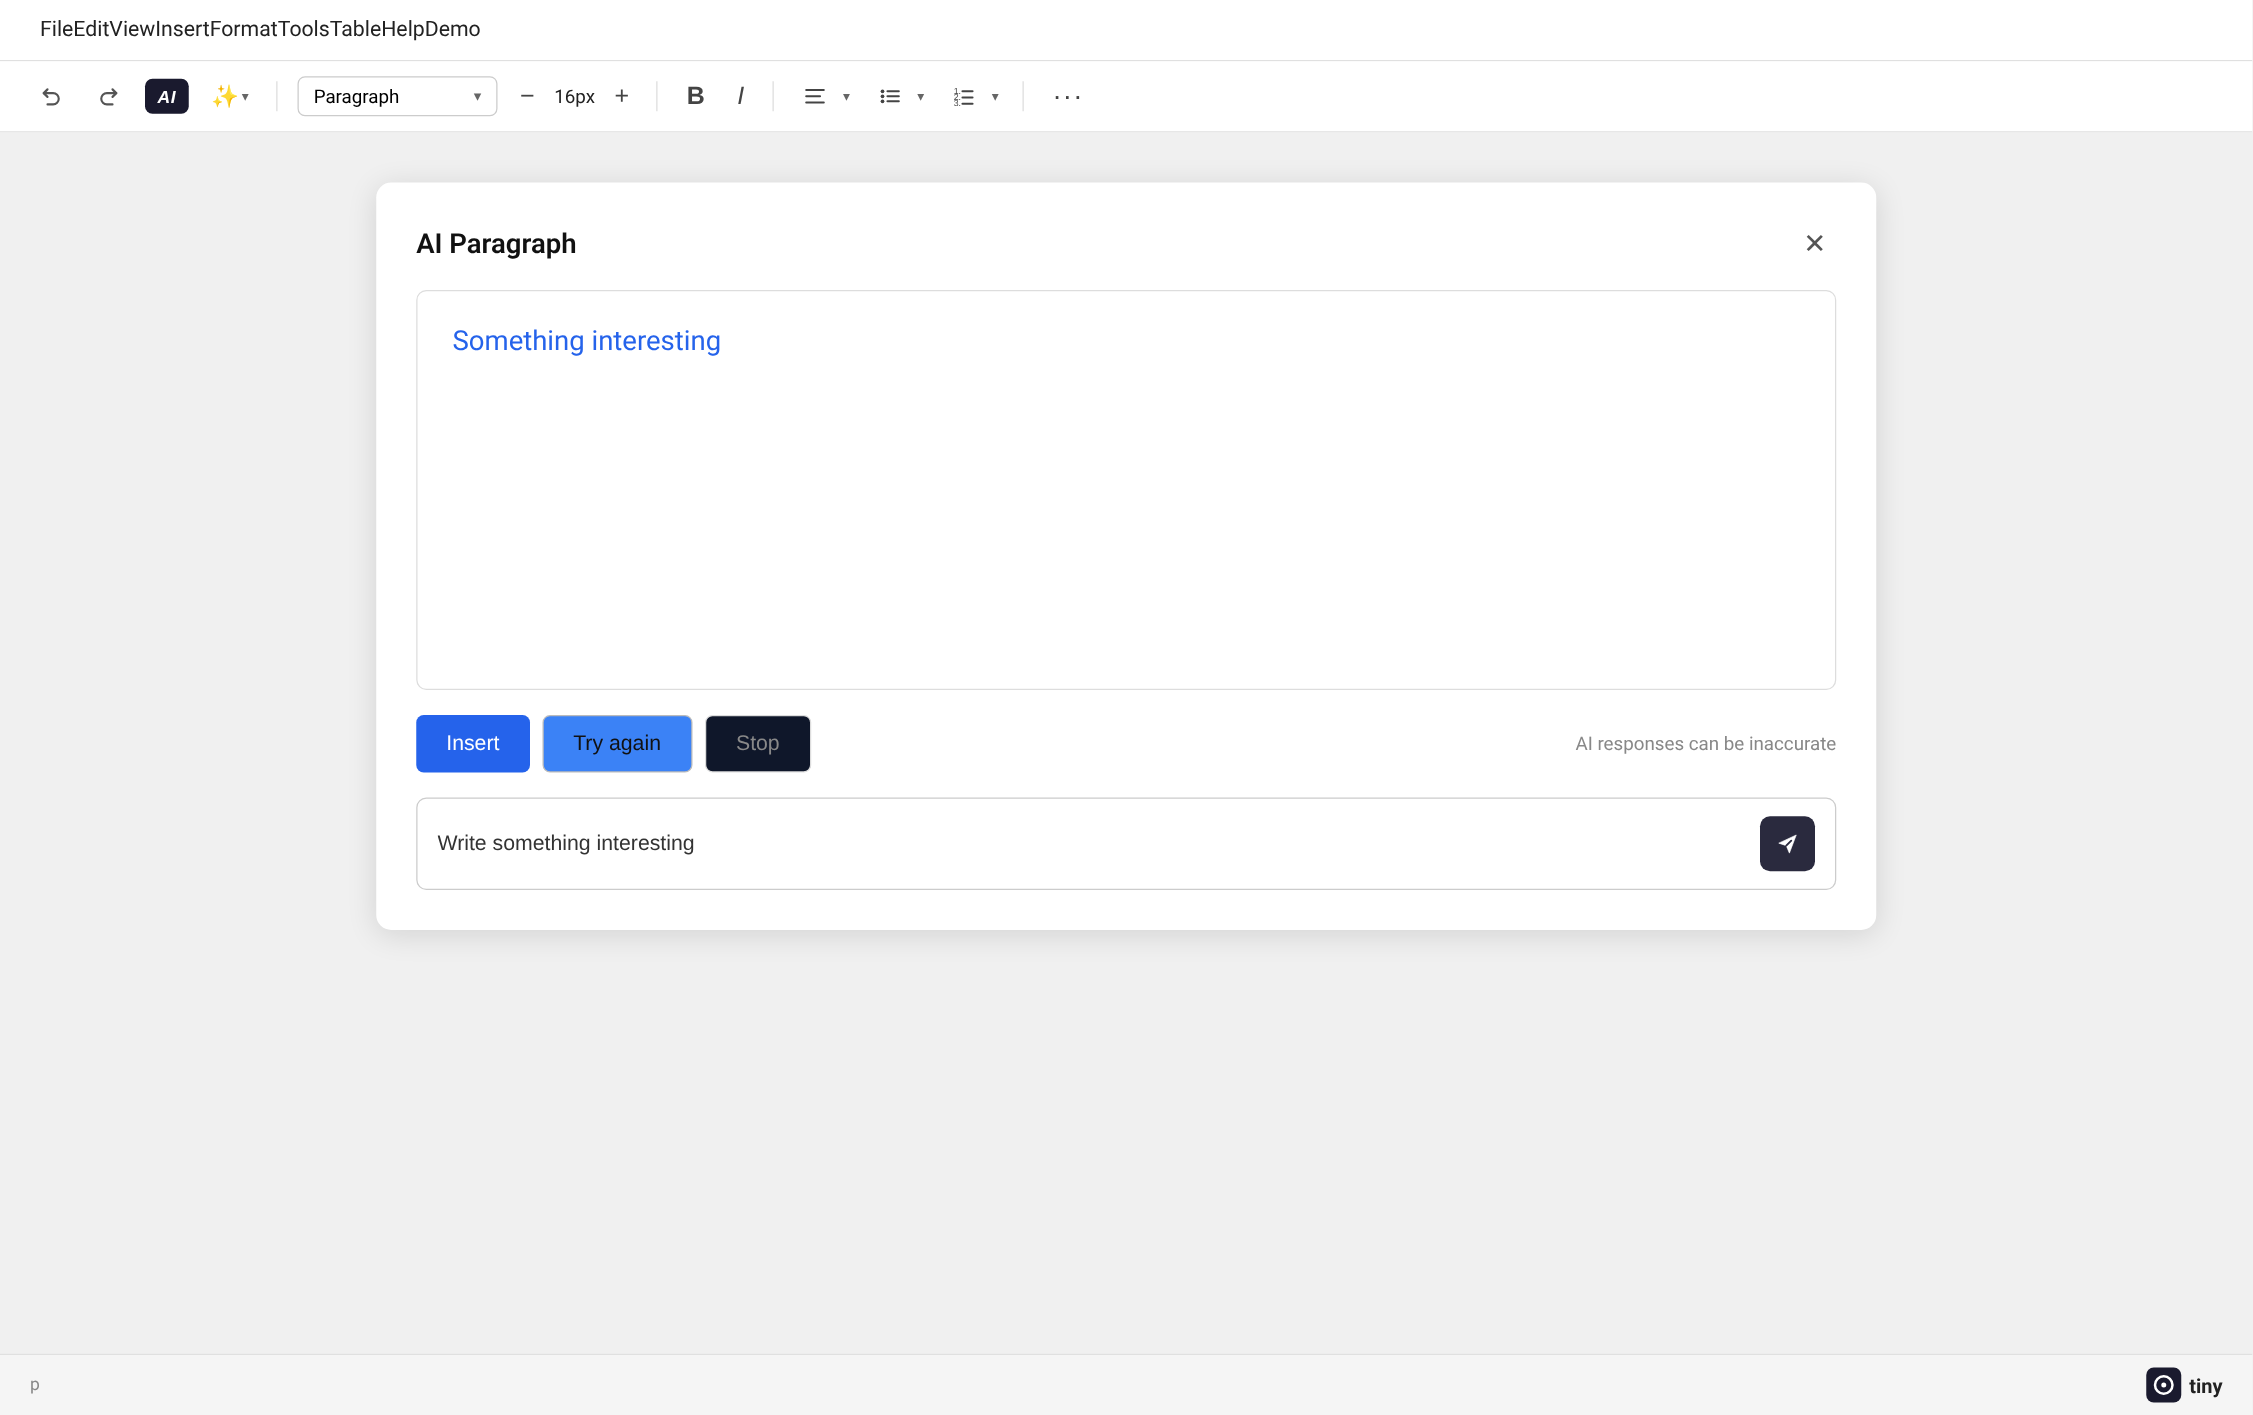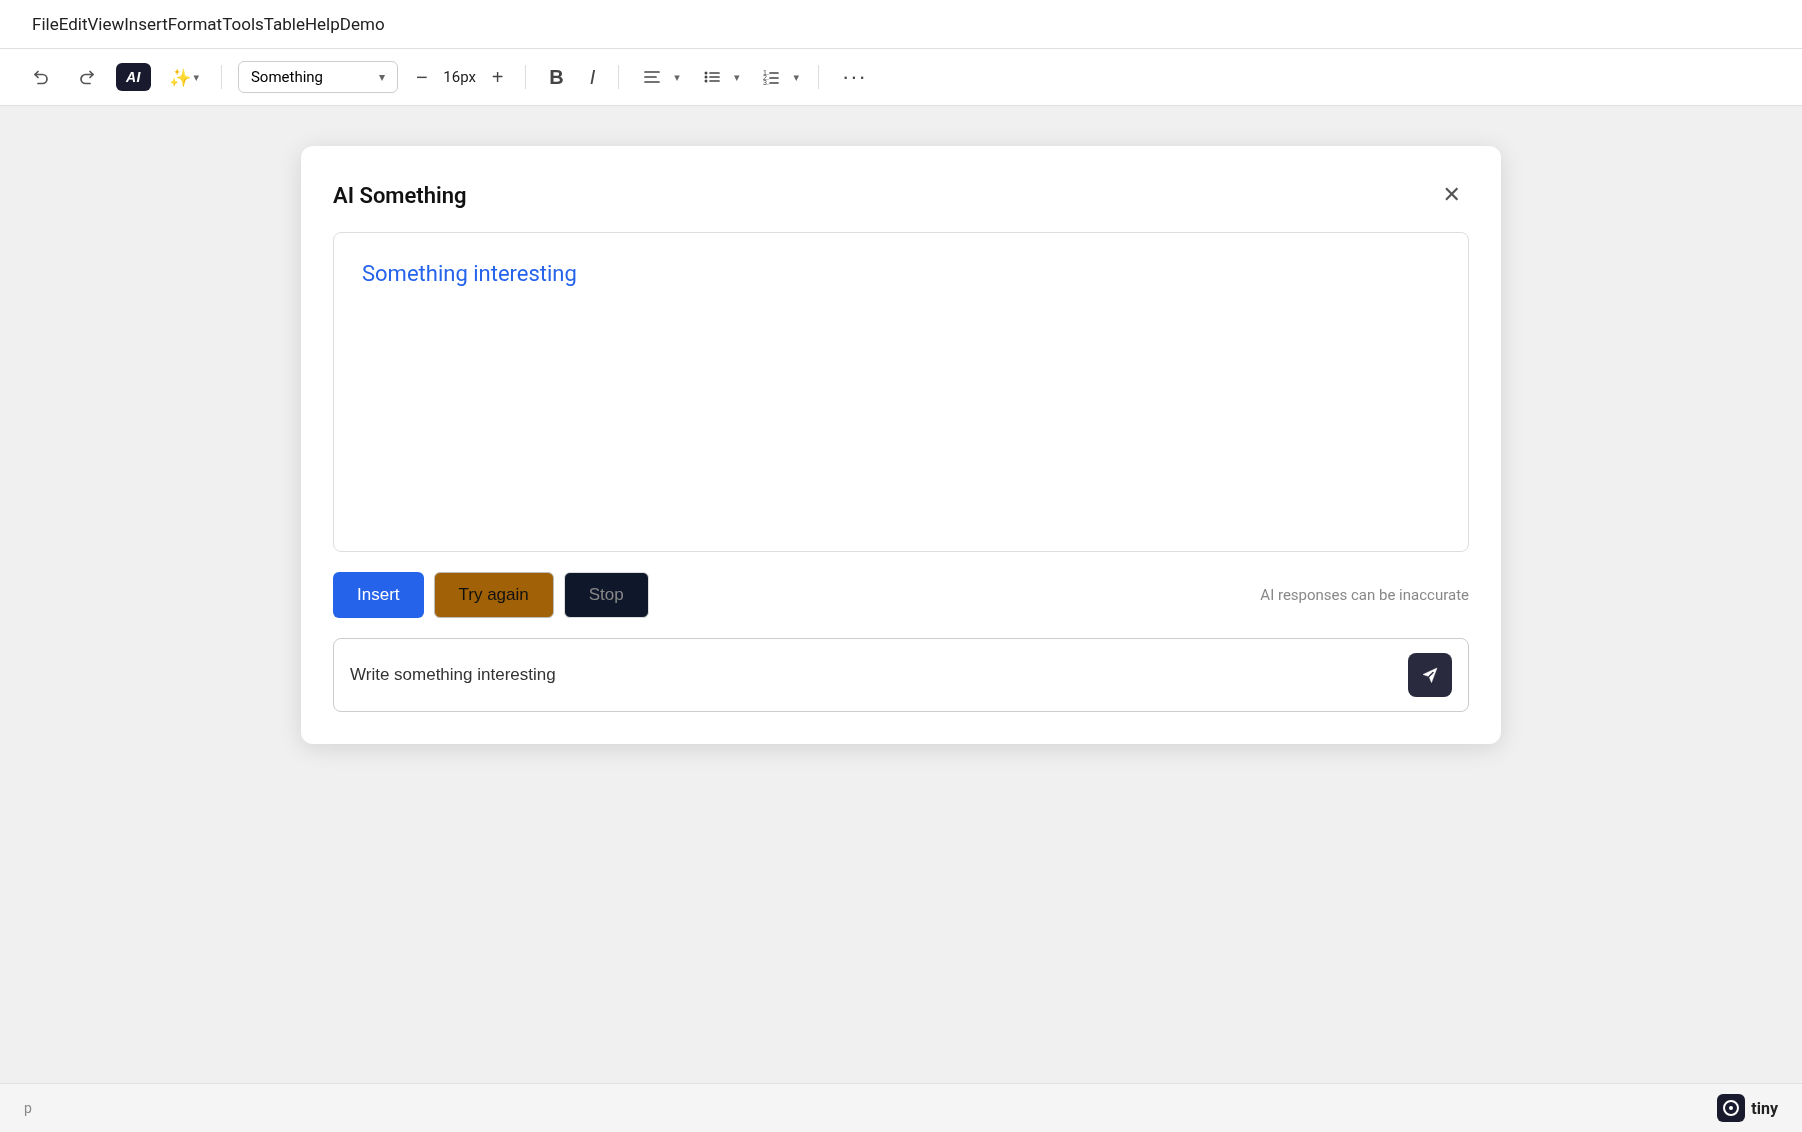--- a/index.html
+++ b/index.html
@@ -174,21 +174,21 @@
       background: #2563eb;
       color: #fff;
       border: none;
       border-radius: 6px;
       padding: 12px 24px;
       font-size: 17px;
       font-weight: 500;
       cursor: pointer;
     }
     .btn-try-again {
-      background: #a16207;
+      background: #3b82f6;
       color: #111;
       border: 1.5px solid #bbb;
       border-radius: 6px;
       padding: 12px 24px;
       font-size: 17px;
       font-weight: 500;
       cursor: pointer;
     }
     .btn-stop {
       background: #0f172a;
@@ -329,21 +329,21 @@
   <button class="ai-btn">AI</button>
 
   <div class="wand-group">
     <span style="font-size:18px;">✨</span>
     <span class="chevron-down">▾</span>
   </div>
 
   <div class="toolbar-divider"></div>
 
   <div class="paragraph-select">
-    <span>Something</span>
+    <span>Paragraph</span>
     <span style="margin-left:auto; font-size:12px; color:#666;">▾</span>
   </div>
 
   <div class="font-size-control">
     <button class="font-size-btn">−</button>
     <span class="font-size-value">16px</span>
     <button class="font-size-btn">+</button>
   </div>
 
   <div class="toolbar-divider"></div>
@@ -402,21 +402,21 @@
   <div class="toolbar-divider"></div>
 
   <button class="toolbar-btn" style="font-size:22px; letter-spacing:1px;">···</button>
 </div>
 
 <div class="main-content">
 
   <div class="ai-dialog">
 
     <div class="ai-dialog-header">
-      <h2 class="ai-dialog-title">AI Something</h2>
+      <h2 class="ai-dialog-title">AI Paragraph</h2>
       <button class="close-btn" title="Close">✕</button>
     </div>
 
     <div class="response-area">
       <p class="response-text">Something interesting</p>
     </div>
 
     <div class="action-row">
       <div class="action-buttons">
         <button class="btn-insert">Insert</button>

